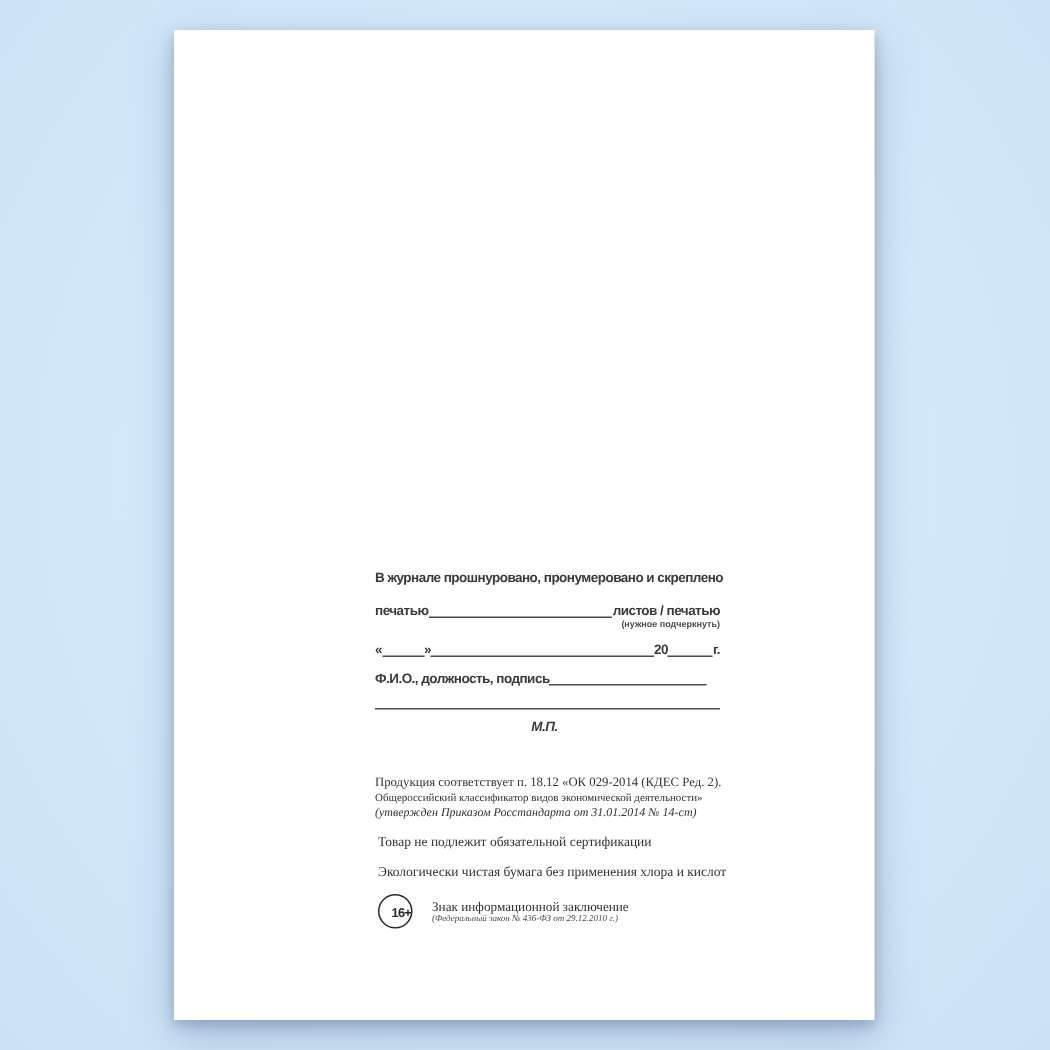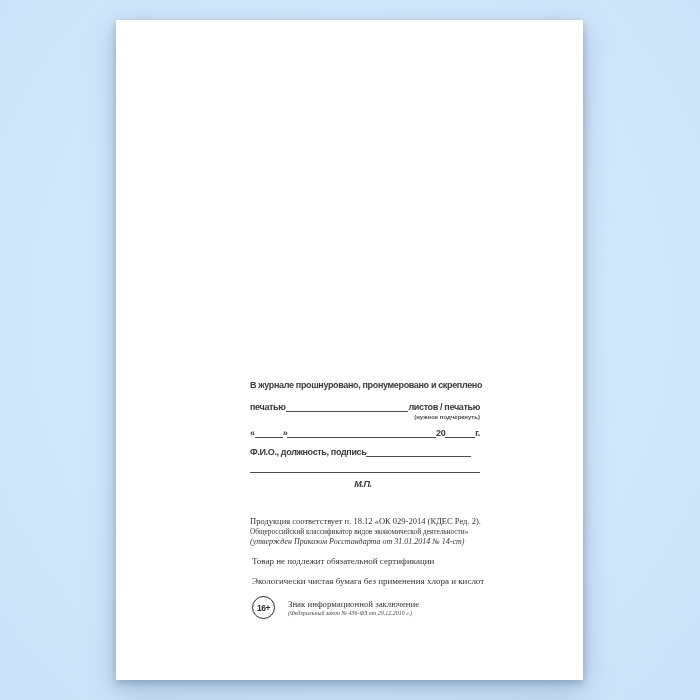--- a/index.html
+++ b/index.html
@@ -90,21 +90,21 @@
     align-items: flex-start;
   }
   .age-badge {
     flex: 0 0 auto;
     margin-left: 2px;
     width: 23px; height: 23px;
     border: 1.6px solid #2b2b2b;
     border-radius: 50%;
     display: flex;
     align-items: center;
-    justify-content: center;
+    justify-content: flex-end;
     font-family: "Liberation Sans", sans-serif;
     font-weight: bold;
     font-size: 8.5px;
     letter-spacing: -0.5px;
     color: #2b2b2b;
   }
   .age-text { margin-left: 13px; padding-top: 3px; }
   .age-title { font-size: 8.8px; line-height: 10px; white-space: nowrap; }
   .age-law { font-size: 6px; font-style: italic; line-height: 8px; color: #4a4a4a; white-space: nowrap; }
 </style>

